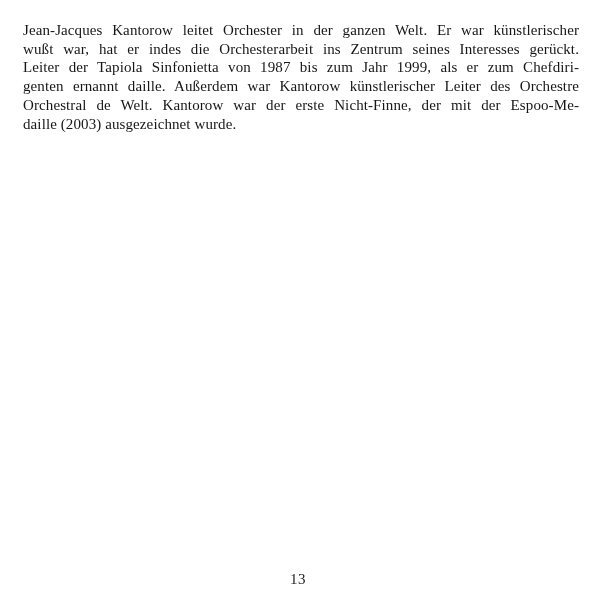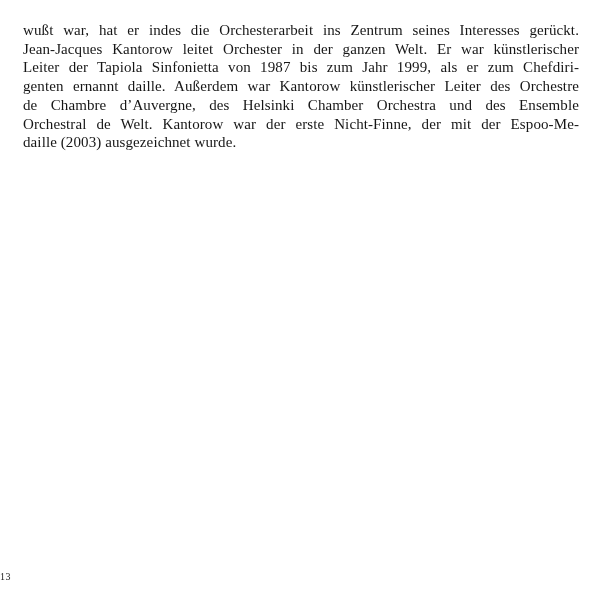--- a/index.html
+++ b/index.html
@@ -31,32 +31,32 @@
   }
   .text-line.last {
     text-align: left;
     text-align-last: left;
   }
   .page-number {
     position: absolute;
     left: 0;
     top: 571px;
     width: 596px;
-    font-size: 10px;
+    text-align: center;
+    font-size: 15px;
     letter-spacing: 0.5px;
     color: #1c1c1c;
   }
 </style>
 </head>
 <body>
 
 <div class="page">
   <div class="text-block">
+    <div class="text-line">Jean-Jacques Kantorow leitet Orchester in der ganzen Welt. Er war künstlerischer</div>
     <div class="text-line">wußt war, hat er indes die Orchesterarbeit ins Zentrum seines Interesses gerückt.</div>
-    <div class="text-line">Jean-Jacques Kantorow leitet Orchester in der ganzen Welt. Er war künstlerischer</div>
     <div class="text-line">Leiter der Tapiola Sinfonietta von 1987 bis zum Jahr 1999, als er zum Chefdiri-</div>
     <div class="text-line">genten ernannt daille. Außerdem war Kantorow künstlerischer Leiter des Orchestre</div>
-    <div class="text-line">de Chambre d’Auvergne, des Helsinki Chamber Orchestra und des Ensemble</div>
     <div class="text-line">Orchestral de Welt. Kantorow war der erste Nicht-Finne, der mit der Espoo-Me-</div>
     <div class="text-line last">daille (2003) ausgezeichnet wurde.</div>
   </div>
   <div class="page-number">13</div>
 </div>
 
 </body></html>

